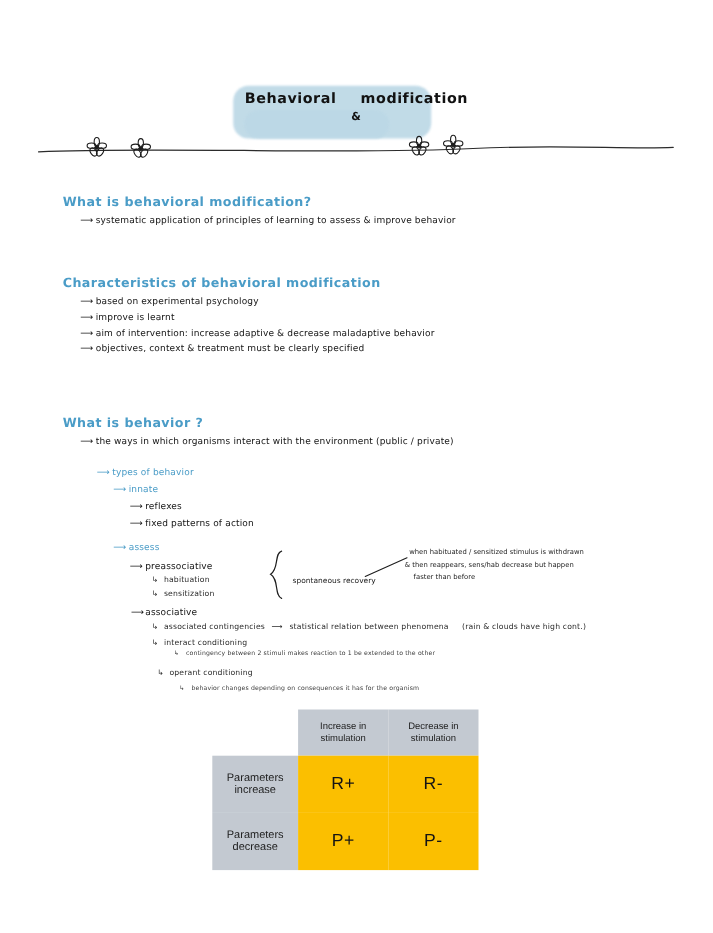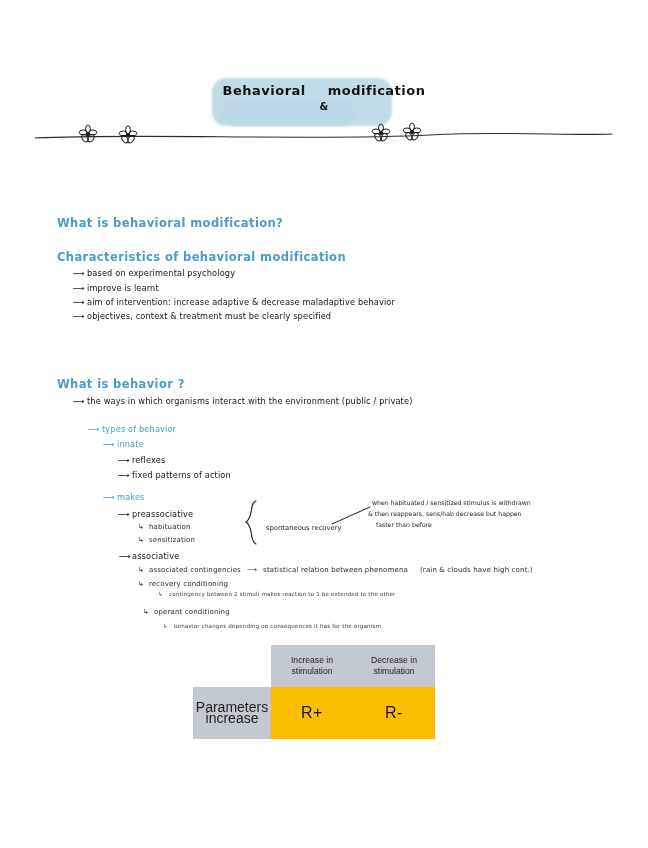--- a/index.html
+++ b/index.html
@@ -160,21 +160,21 @@
     background: #c3c9d1;
     color: #1d1d1d;
     font-size: 8.6px;
     line-height: 11px;
   }
   .rt-rowhead {
     width: 78px;
     height: 52px;
     background: #c3c9d1;
     color: #1d1d1d;
-    font-size: 14px;
+    font-size: 10px;
     line-height: 11px;
   }
   .rt-cell {
     width: 82px;
     height: 52px;
     background: #fbbf00;
     color: #141414;
     font-size: 16px;
     letter-spacing: 0.5px;
   }
@@ -225,21 +225,24 @@
         <circle cx="0" cy="0" r="1.6" fill="#1d1d1d"></circle>
         <ellipse cx="0" cy="-5" rx="2.4" ry="4"></ellipse>
         <ellipse cx="4.8" cy="-1.6" rx="4" ry="2.4"></ellipse>
         <ellipse cx="3" cy="4.2" rx="2.6" ry="4" transform="rotate(35 3 4.2)"></ellipse>
         <ellipse cx="-3" cy="4.2" rx="2.6" ry="4" transform="rotate(-35 -3 4.2)"></ellipse>
         <ellipse cx="-4.8" cy="-1.6" rx="4" ry="2.4"></ellipse>
       </g>
     </g>
   </svg>
 
-  <div class="heading" style="left:57px; top:176px;margin-top:40px;">What is behavioral modification?</div>
+  <div class="heading" style="left:57px; top:176px;">What is behavioral modification?</div>
+  <div class="bullet" style="left:73px; top:195px;">
+    <span class="arrow">⟶</span><span>systematic application of principles of learning to assess &amp; improve behavior</span>
+  </div>
 
   <div class="heading" style="left:57px; top:250px;">Characteristics of behavioral modification</div>
   <div class="bullet" style="left:73px; top:268px;">
     <span class="arrow">⟶</span><span>based on experimental psychology</span>
   </div>
   <div class="bullet" style="left:73px; top:283px;">
     <span class="arrow">⟶</span><span>improve is learnt</span>
   </div>
   <div class="bullet" style="left:73px; top:297px;">
     <span class="arrow">⟶</span><span>aim of intervention: increase adaptive &amp; decrease maladaptive behavior</span>
@@ -261,21 +264,21 @@
     <span class="arrow">⟶</span><span>innate</span>
   </div>
   <div class="bullet" style="left:118px; top:455px;">
     <span class="arrow">⟶</span><span>reflexes</span>
   </div>
   <div class="bullet" style="left:118px; top:470px;">
     <span class="arrow">⟶</span><span>fixed patterns of action</span>
   </div>
 
   <div class="bullet blue" style="left:103px; top:492px;">
-    <span class="arrow">⟶</span><span>makes</span>
+    <span class="arrow">⟶</span><span>assess</span>
   </div>
 
   <div class="bullet" style="left:118px; top:509px;">
     <span class="arrow">⟶</span><span>preassociative</span>
   </div>
   <div class="bullet small" style="left:138px; top:523px;">
     <span class="hook">↳</span><span>habituation</span>
   </div>
   <div class="bullet small" style="left:138px; top:536px;">
     <span class="hook">↳</span><span>sensitization</span>
@@ -295,21 +298,21 @@
   <div class="annot" style="left:376px; top:519px;">faster than before</div>
 
   <div class="bullet" style="left:118px; top:551px;text-align:center;">
     <span class="arrow">⟶</span><span>associative</span>
   </div>
   <div class="bullet small" style="left:138px; top:566px;">
     <span class="hook">↳</span><span>associated contingencies</span><span style="display:inline-block;width:6px;"></span><span>⟶</span><span style="display:inline-block;width:6px;"></span><span>statistical relation between phenomena</span><span style="display:inline-block;width:12px;"></span><span>(rain &amp; clouds have high cont.)</span>
   </div>
 
   <div class="bullet small" style="left:138px; top:580px;">
-    <span class="hook">↳</span><span>recovery conditioning</span>
+    <span class="hook">↳</span><span>interact conditioning</span>
   </div>
   <div class="bullet tiny" style="left:158px; top:591px;">
     <span class="hook">↳</span><span>contingency between 2 stimuli makes reaction to 1 be extended to the other</span>
   </div>
 
   <div class="bullet small" style="left:143px; top:608px;">
     <span class="hook">↳</span><span>operant conditioning</span>
   </div>
   <div class="bullet tiny" style="left:163px; top:623px;">
     <span class="hook">↳</span><span>behavior changes depending on consequences it has for the organism</span>
@@ -320,16 +323,21 @@
         <tr>
       <td class="rt-corner"></td>
       <td class="rt-head">Increase in stimulation</td>
       <td class="rt-head">Decrease in stimulation</td>
     </tr>
     <tr>
       <td class="rt-rowhead">Parameters increase</td>
       <td class="rt-cell">R+</td>
       <td class="rt-cell">R-</td>
     </tr>
+    <tr>
+      <td class="rt-rowhead">Parameters decrease</td>
+      <td class="rt-cell">P+</td>
+      <td class="rt-cell">P-</td>
+    </tr>
   </tbody>
     </table>
 
 </div>
 
 </body></html>

